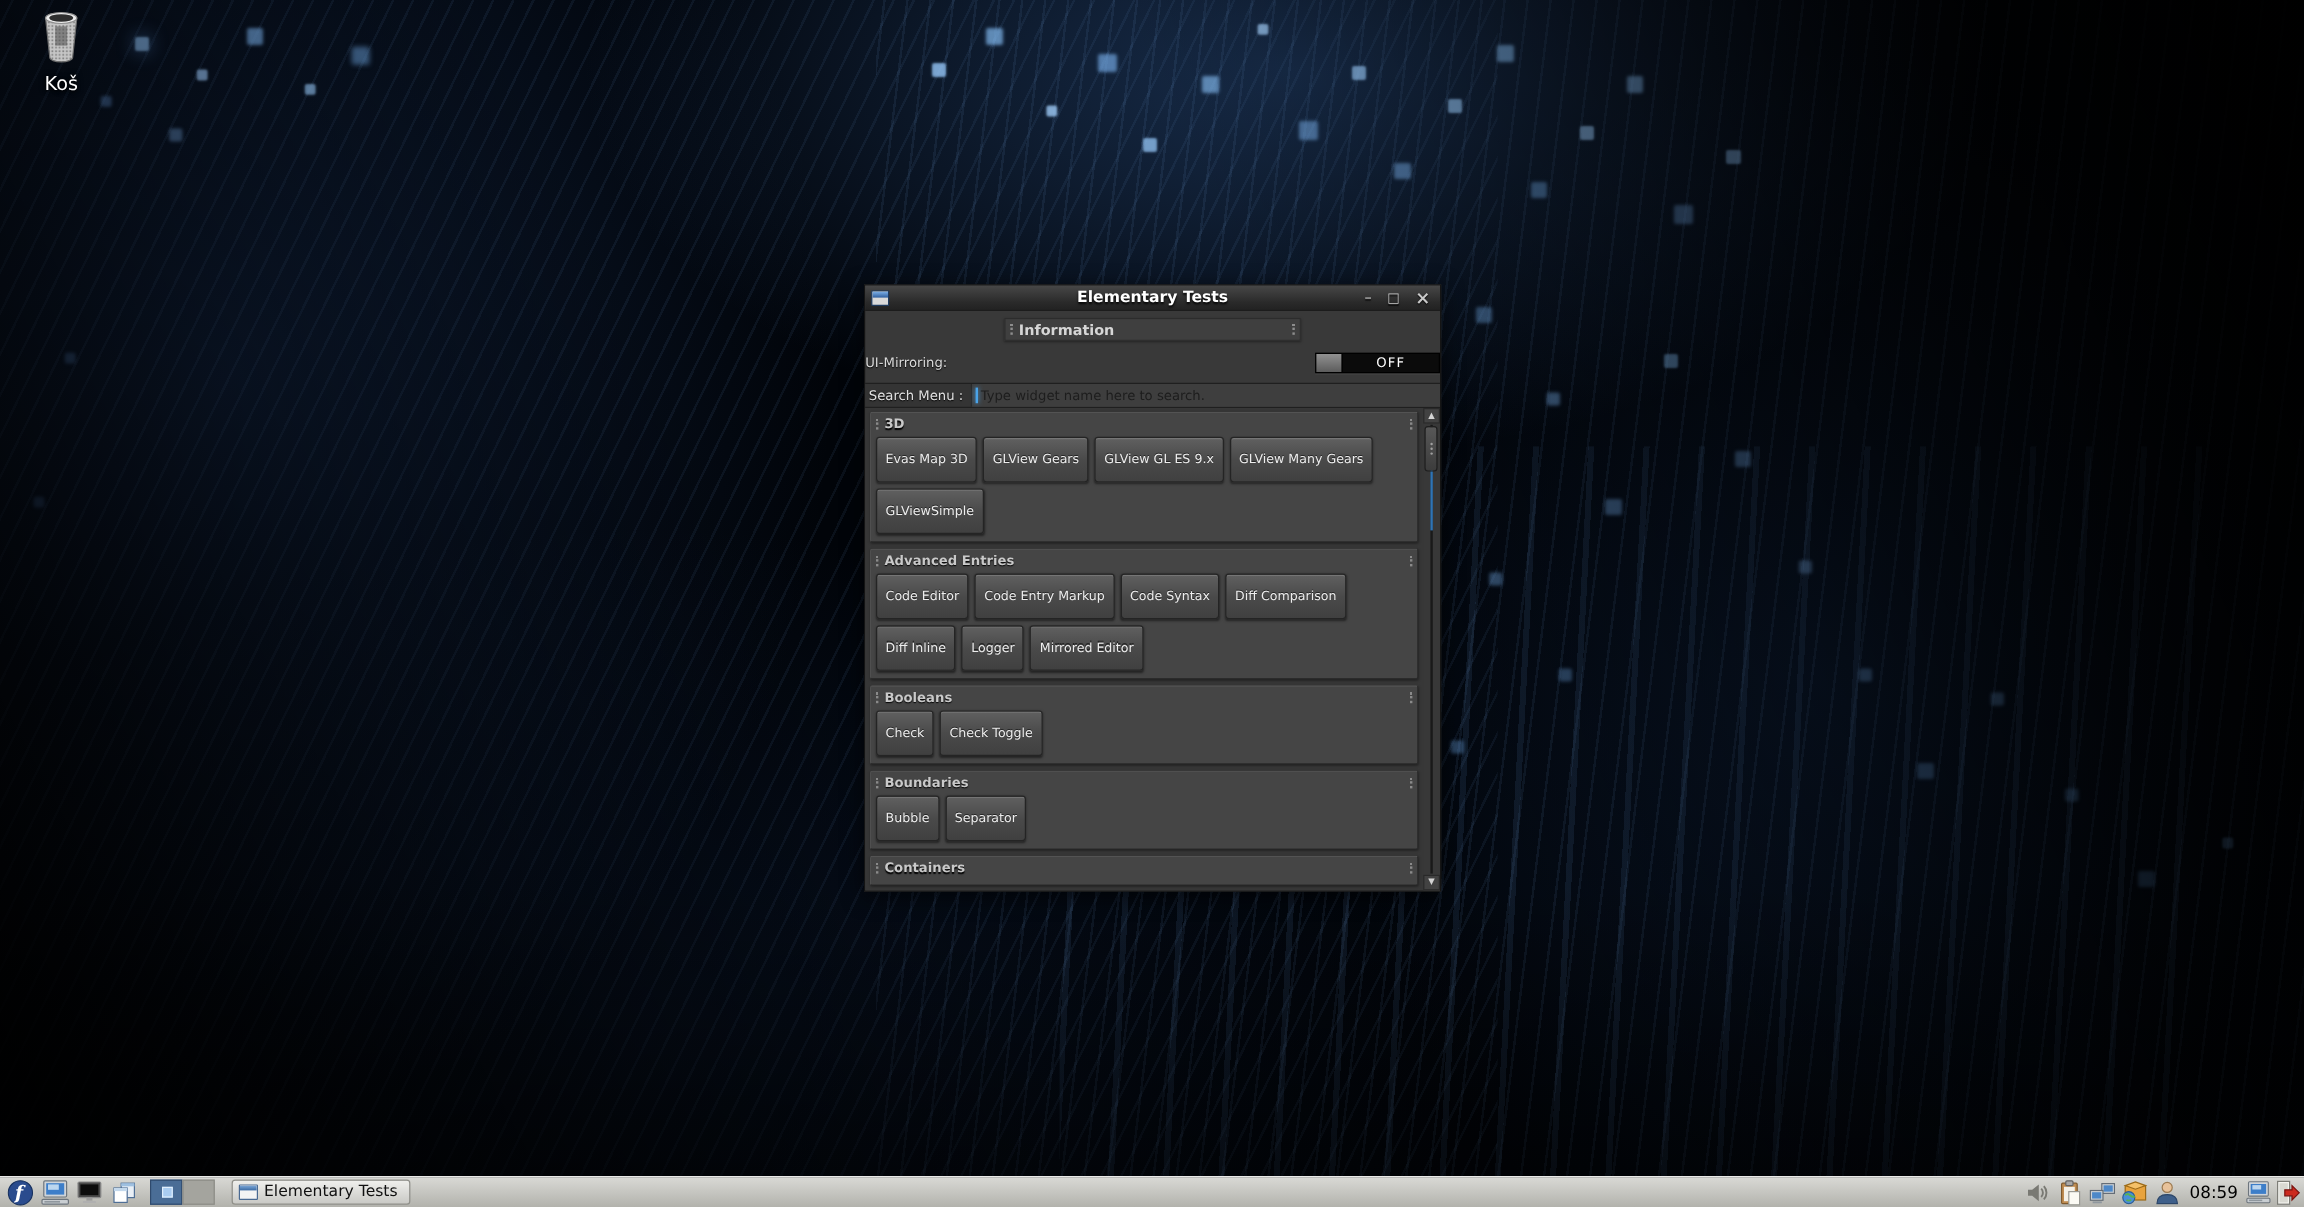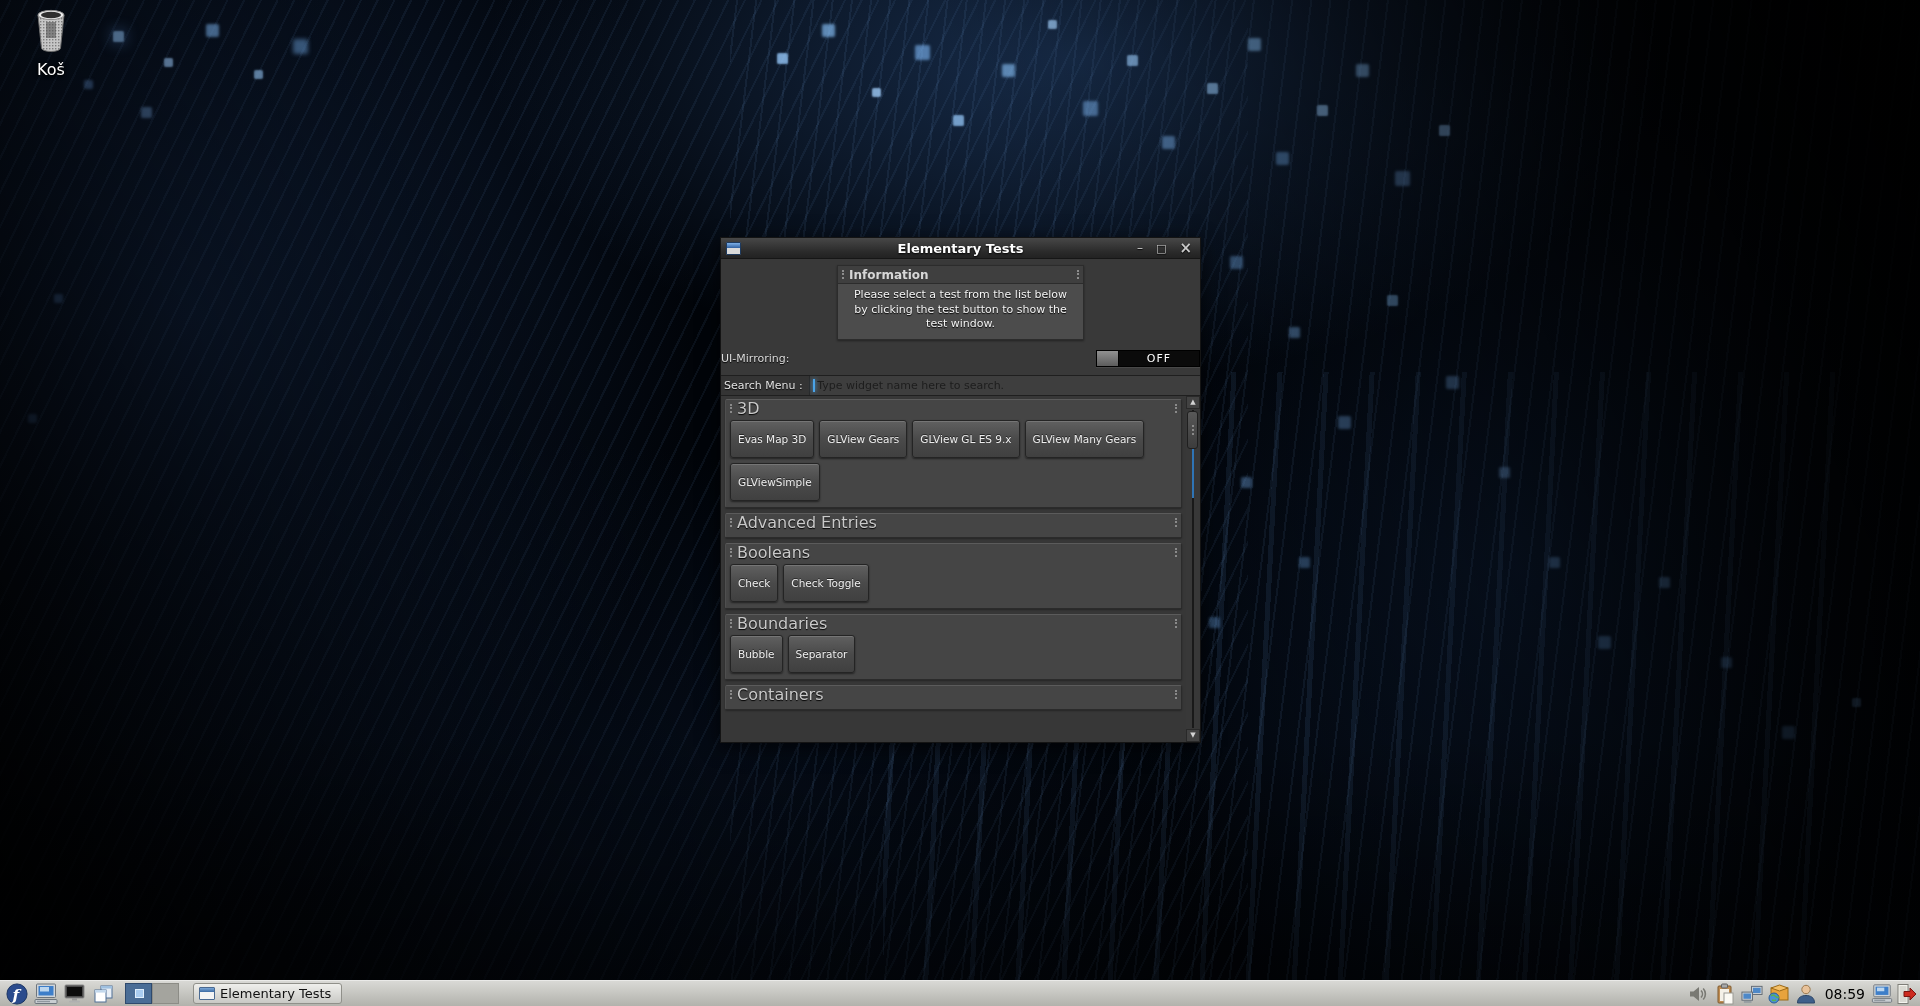--- a/index.html
+++ b/index.html
@@ -96,21 +96,21 @@
   .search-cursor{width:2px;height:13px;background:#4aa3e8;box-shadow:0 0 4px #4aa3e8;margin:0 0 0 3px;}
   .search-input{flex:1;background:transparent;border:none;outline:none;height:100%;
     font-family:"DejaVu Sans",sans-serif;font-size:11px;color:#ddd;padding:0 2px;}
   .search-input::placeholder{color:#1d1d1d;opacity:1;}
 
   
   .list{flex:1;position:relative;min-height:0;overflow:hidden;background:#373737;}
   .sections{position:absolute;left:1px;right:15px;top:0;bottom:0;overflow:hidden;padding:2px 1px;}
   .section{margin:1px 2px 5px;background:#454545;border:1px solid #2b2b2b;border-top-color:#5b5b5b;
     border-left-color:#4f4f4f;border-radius:2px;padding:1px 4px 6px;box-shadow:0 1px 2px rgba(0,0,0,.35);}
-  .sec-header{display:flex;align-items:center;height:16px;font-size:16px;font-weight:normal;
+  .sec-header{display:flex;align-items:center;height:16px;font-size:11px;font-weight:bold;
     color:#c9c9c9;text-shadow:0 1px 1px #000;}
   .sec-header::before{content:"";height:9px;border-left:2px dotted #8a8a8a;margin-right:5px;}
   .sec-header::after{content:"";height:9px;border-left:2px dotted #8a8a8a;margin-left:auto;}
   .btn-row{display:flex;flex-wrap:wrap;gap:5px;margin-top:3px;}
   .test-btn{height:38px;padding:0 7px;font-family:"DejaVu Sans",sans-serif;font-size:10.5px;
     color:#ededed;background:linear-gradient(#606060,#4a4a4a 50%,#404040);
     border:1px solid #242424;border-radius:3px;display:inline-flex;align-items:center;
     box-shadow:inset 0 1px 0 rgba(255,255,255,.14),0 1px 2px rgba(0,0,0,.5);
     text-shadow:0 -1px 0 rgba(0,0,0,.55);cursor:default;white-space:nowrap;}
 
@@ -184,21 +184,20 @@
     <span class="win-controls">
       <span class="wc min">–</span>
       <span class="wc max">□</span>
       <span class="wc close">×</span>
     </span>
   </div>
 
   <div class="win-body">
     <div class="frame">
       <div class="frame-header">Information</div>
-      <div class="frame-body">Please select a test from the list below by clicking the test button to show the test window.</div>
     </div>
 
     <div class="mirror-row">
       <span class="mirror-label">UI-Mirroring:</span>
       <span class="toggle">
         <span class="toggle-knob"></span>
         <span class="toggle-state">OFF</span>
       </span>
     </div>
 
@@ -217,20 +216,29 @@
             <div class="btn-row">
               <button class="test-btn">Evas Map 3D</button>
               <button class="test-btn">GLView Gears</button>
               <button class="test-btn">GLView GL ES 9.x</button>
               <button class="test-btn">GLView Many Gears</button>
               <button class="test-btn">GLViewSimple</button>
             </div>
           </div>
           <div class="section">
             <div class="sec-header">Advanced Entries</div>
+            <div class="btn-row">
+              <button class="test-btn">Code Editor</button>
+              <button class="test-btn">Code Entry Markup</button>
+              <button class="test-btn">Code Syntax</button>
+              <button class="test-btn">Diff Comparison</button>
+              <button class="test-btn">Diff Inline</button>
+              <button class="test-btn">Logger</button>
+              <button class="test-btn">Mirrored Editor</button>
+            </div>
           </div>
           <div class="section">
             <div class="sec-header">Booleans</div>
             <div class="btn-row">
               <button class="test-btn">Check</button>
               <button class="test-btn">Check Toggle</button>
             </div>
           </div>
           <div class="section">
             <div class="sec-header">Boundaries</div>

